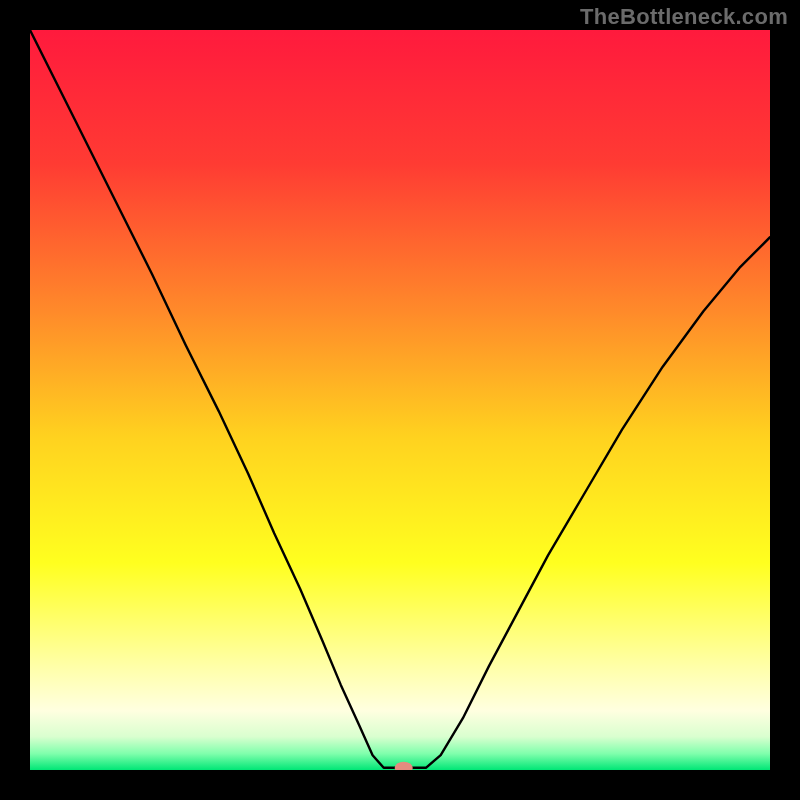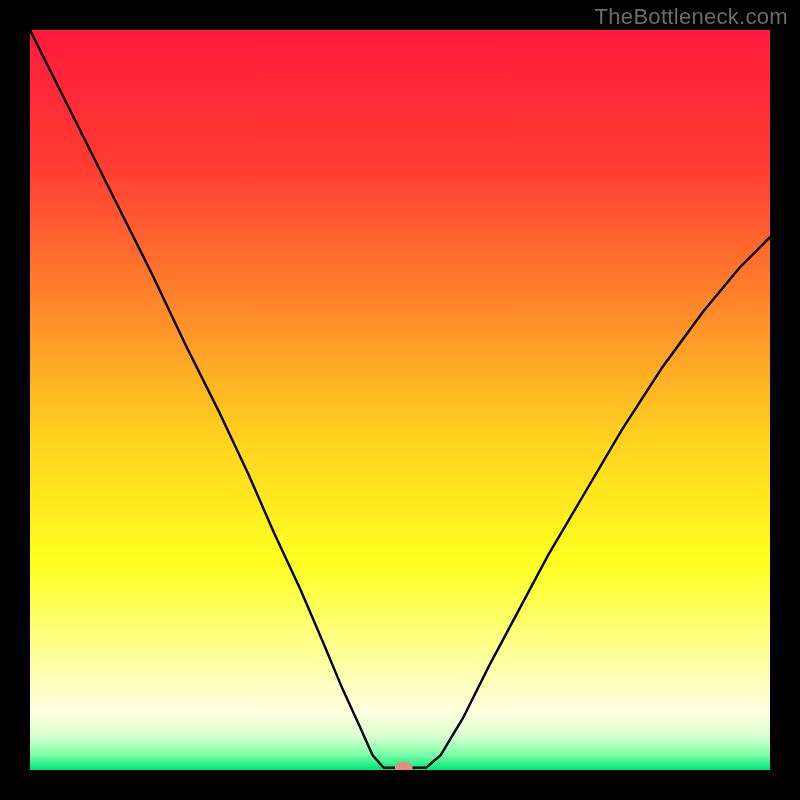--- a/index.html
+++ b/index.html
@@ -16,21 +16,21 @@
     width: 800px;
     height: 800px;
     background: #000;
   }
   .watermark {
     position: absolute;
     top: 4px;
     right: 12px;
     color: #6b6b6b;
     font-size: 22px;
-    font-weight: 400;
+    font-weight: 700;
     letter-spacing: 0.3px;
     z-index: 5;
   }
   .plot-area {
     position: absolute;
     left: 30px;
     top: 30px;
     width: 740px;
     height: 740px;
     overflow: hidden;

